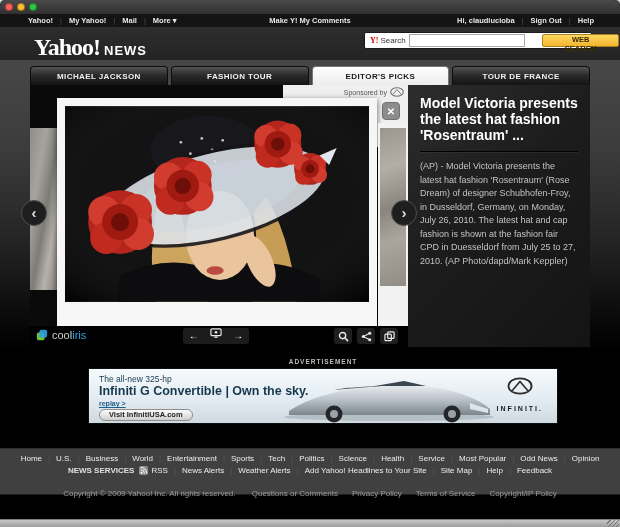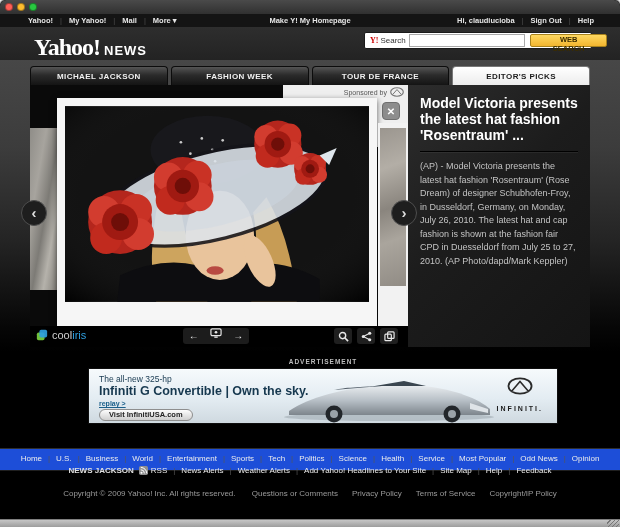--- a/index.html
+++ b/index.html
@@ -25,21 +25,21 @@
           background:linear-gradient(#2e2e2e,#232323);}
   .logo{position:absolute;left:34px;top:7px;color:#fff;display:flex;align-items:baseline;cursor:pointer;}
   .logo .y{font-family:"Liberation Serif",serif;font-weight:bold;font-size:24px;letter-spacing:-1px;}
   .logo .news{font-size:13px;font-weight:bold;letter-spacing:1px;margin-left:4px;}
   .searchbox{position:absolute;right:28px;top:5px;width:228px;height:17px;background:#fff;
              border-radius:2px;display:flex;align-items:center;padding:1px 2px;box-sizing:border-box;
              border:1px solid #1a1a1a;}
   .ylogo{color:#cc0000;font-weight:bold;font-size:8px;font-family:"Liberation Serif",serif;margin:0 2px 0 3px;}
   .searchlabel{font-size:8px;font-weight:normal;color:#333;margin-right:3px;}
   .searchinput{flex:1;height:11px;border:1px solid #aaa;font-size:8px;padding:0 2px;outline:none;}
-  .websearch{height:13px;margin-left:5px;border:1px solid #a8821d;border-radius:2px;
+  .websearch{height:13px;margin-left:17px;border:1px solid #a8821d;border-radius:2px;
              background:linear-gradient(#ffd961,#f2b52f);font-size:7.5px;font-weight:bold;color:#3a2c00;
              padding:0 22px;cursor:pointer;}
   
   .main{position:absolute;left:0;top:60px;width:620px;height:292px;
         background:linear-gradient(#474747 0%,#3c3c3c 30%,#242424 62%,#060606 92%,#000 100%);}
   
   .tabs{position:absolute;left:30px;top:6px;width:560px;height:19px;display:flex;gap:3px;}
   .tab{flex:1;border-radius:4px 4px 0 0;background:linear-gradient(#555 0%,#2b2b2b 45%,#141414 100%);
        border:1px solid #0c0c0c;border-bottom:none;color:#f0f0f0;font-size:8px;font-weight:bold;
        letter-spacing:.4px;display:flex;align-items:center;justify-content:center;cursor:pointer;}
@@ -99,21 +99,21 @@
              text-decoration:underline;cursor:pointer;}
   .ad-cta{position:absolute;left:10px;top:40px;height:12px;border-radius:7px;padding:0 9px;
           background:linear-gradient(#fdfdfd,#cfcfcf);border:1px solid #8e8e8e;font-size:7.5px;
           font-weight:bold;color:#222;cursor:pointer;line-height:10px;}
   .ad-car{position:absolute;left:185px;top:4px;}
   .ad-brand{position:absolute;right:14px;top:8px;text-align:center;}
   .ad-brand .mark{display:block;margin:0 auto 2px;}
   .ad-brand .name{font-size:7px;font-weight:bold;letter-spacing:2px;color:#1c1c1c;}
   
   .footer{position:absolute;left:0;top:448px;width:620px;height:71px;background:#000;}
-  .linksbar{position:absolute;left:0;top:0;width:620px;height:23px;background:#1d4ed8;
+  .linksbar{position:absolute;left:0;top:0;width:620px;height:47px;background:#404040;
             border-top:1px solid #2e2e2e;border-bottom:1px solid #1f1f1f;box-sizing:border-box;}
   .frow{display:flex;justify-content:center;align-items:center;font-size:8px;color:#ececec;}
   .frow1{margin-top:5px;}
   .frow2{margin-top:3px;}
   .frow a{color:#ececec;text-decoration:none;cursor:pointer;}
   .fpipe > :not(:first-child)::before{content:"|";color:#565656;margin:0 6px;}
   .nslabel{font-weight:bold;margin-right:5px;color:#e0e0e0;}
   .rss-icon{margin-right:3px;}
   .copyright{position:absolute;left:0;top:41px;width:620px;text-align:center;font-size:8px;color:#9a9a9a;}
   .copyright .legal{display:inline-flex;}
@@ -138,21 +138,21 @@
   </div>
 
   <div class="topbar">
     <div class="tb-left pipe">
         <a>Yahoo!</a>
         <a>My Yahoo!</a>
         <a>Mail</a>
         <a>More ▾</a>
       </div>
     <div class="tb-center">
-      <span>Make Y! My Homepage</span>
+      <span>Make Y! My Comments</span>
     </div>
     <div class="tb-right pipe">
         <a>Hi, claudiucioba</a>
         <a>Sign Out</a>
         <a>Help</a>
       </div>
   </div>
 
   <div class="header">
     <div class="logo">
@@ -167,27 +167,27 @@
     </div>
   </div>
 
   <div class="main">
 
     <div class="tabs">
         <div class="tab">
         <span>MICHAEL JACKSON</span>
       </div>
         <div class="tab">
-        <span>FASHION WEEK</span>
+        <span>FASHION TOUR</span>
+      </div>
+        <div class="tab active">
+        <span>EDITOR'S PICKS</span>
       </div>
         <div class="tab">
         <span>TOUR DE FRANCE</span>
-      </div>
-        <div class="tab active">
-        <span>EDITOR'S PICKS</span>
       </div>
       </div>
 
     <div class="gallery">
 
       <div class="photo-region">
 
         <div class="sponsor">
           <span>Sponsored by</span>
           <svg width="14" height="10" viewBox="0 0 20 14">
@@ -362,21 +362,21 @@
           <a>Tech</a>
           <a>Politics</a>
           <a>Science</a>
           <a>Health</a>
           <a>Service</a>
           <a>Most Popular</a>
           <a>Odd News</a>
           <a>Opinion</a>
         </div>
       <div class="frow frow2">
-        <span class="nslabel">NEWS JACKSON</span>
+        <span class="nslabel">NEWS SERVICES</span>
         <svg class="rss-icon" width="9" height="9" viewBox="0 0 10 10">
           <rect width="10" height="10" rx="2" fill="#8f8f8f"></rect>
           <circle cx="2.8" cy="7.4" r="1.1" fill="#fff"></circle>
           <path d="M2,4.2 A4,4 0 0 1 6,8.2 M2,1.6 A6.6,6.6 0 0 1 8.6,8.2" fill="none" stroke="#fff" stroke-width="1.1"></path>
         </svg>
         <span class="frow fpipe">
             <a>RSS</a>
             <a>News Alerts</a>
             <a>Weather Alerts</a>
             <a>Add Yahoo! Headlines to Your Site</a>

